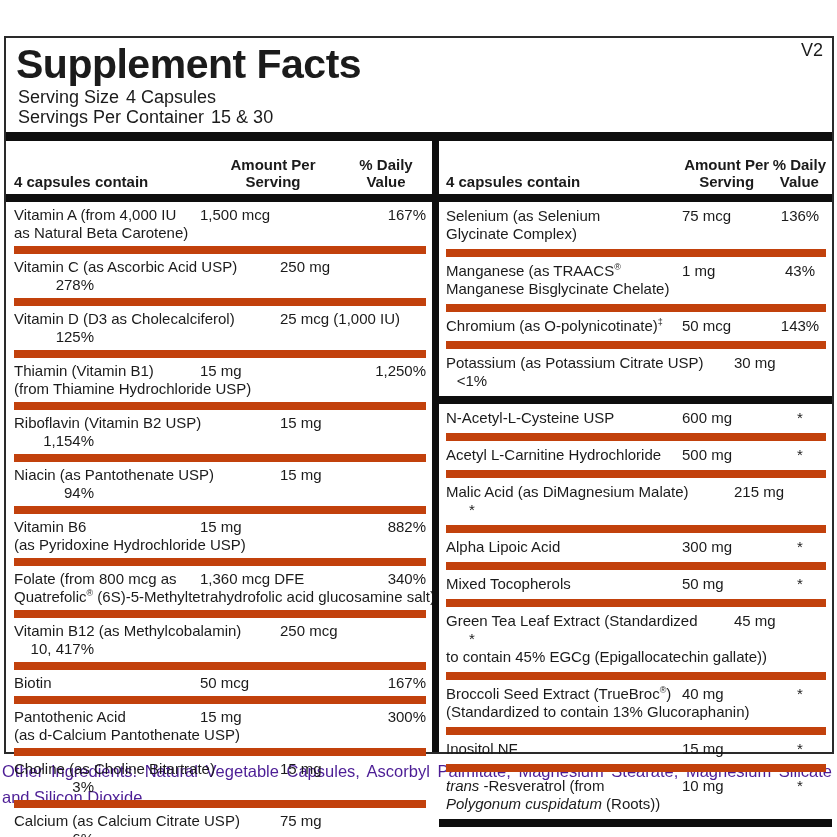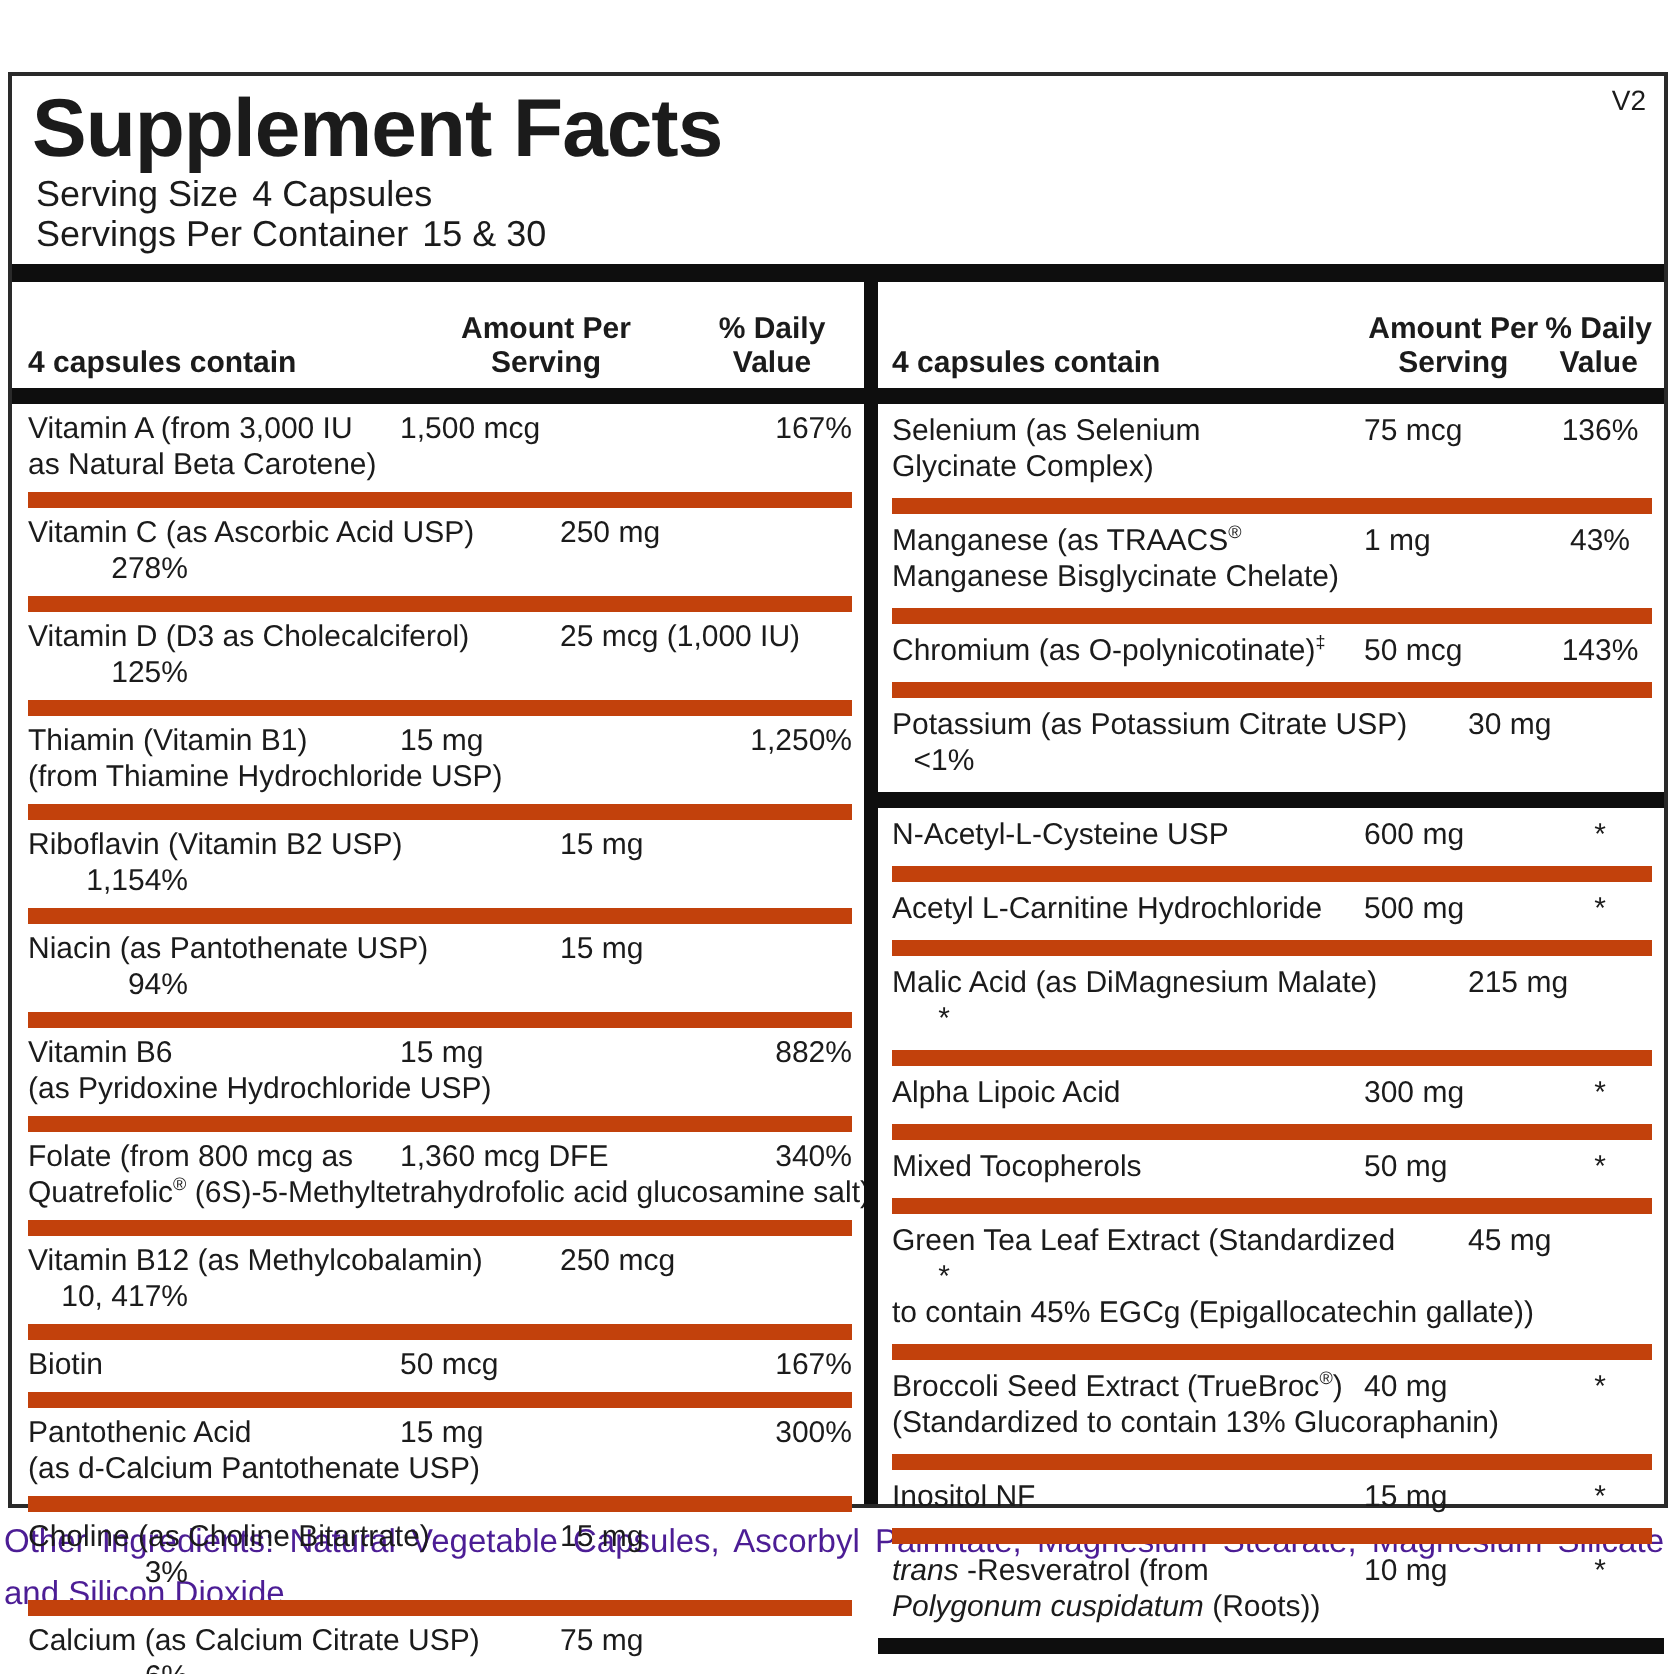--- a/index.html
+++ b/index.html
@@ -19,21 +19,21 @@
     border: 2px solid #2a2a2a;
     position: relative;
     display: flex;
     flex-direction: column;
     background: #fff;
   }
   .version-tag {
     position: absolute;
     top: 3px;
     right: 9px;
-    font-size: 14px;
+    font-size: 18px;
     line-height: 18px;
   }
   .title {
     font-size: 41px;
     font-weight: bold;
     line-height: 46px;
     margin: 3px 0 0 10px;
     letter-spacing: -0.5px;
   }
   .serving-line {
@@ -150,21 +150,21 @@
 
     <div class="col left">
       <div class="col-head">
         <span class="h-name">4 capsules contain</span>
         <span class="h-amt"><span>Amount Per</span><br><span>Serving</span></span>
         <span class="h-dv"><span>% Daily</span><br><span>Value</span></span>
       </div>
       <div class="bar"></div>
       <div class="rows">
           <div class="row">
-            <span class="c-name">Vitamin A (from 3,000 IU</span>
+            <span class="c-name">Vitamin A (from 4,000 IU</span>
             <span class="c-amt">1,500 mcg</span>
             <span class="c-dv">167%</span>
             <span class="c-name2">as Natural Beta Carotene)</span>
           </div>
           <div class="row">
             <span class="c-name">Vitamin C (as Ascorbic Acid USP)</span>
             <span class="c-amt">250 mg</span>
             <span class="c-dv">278%</span>
           </div>
           <div class="row">

